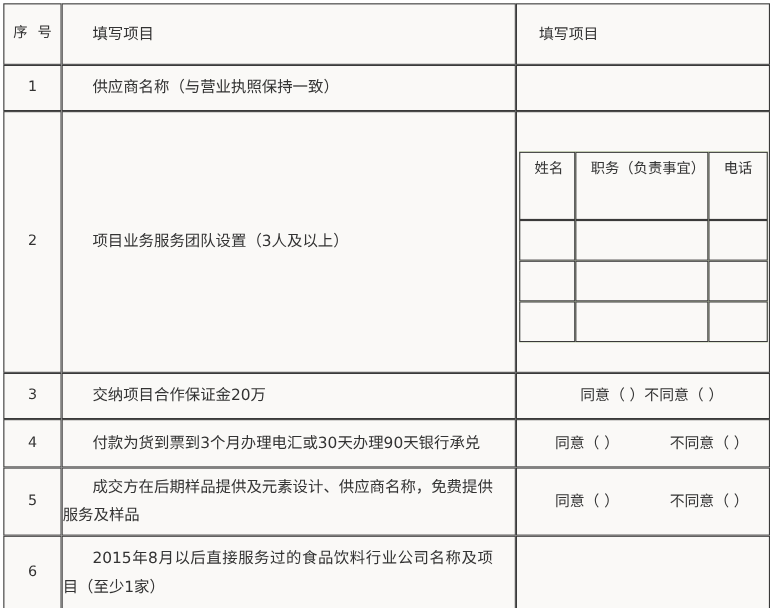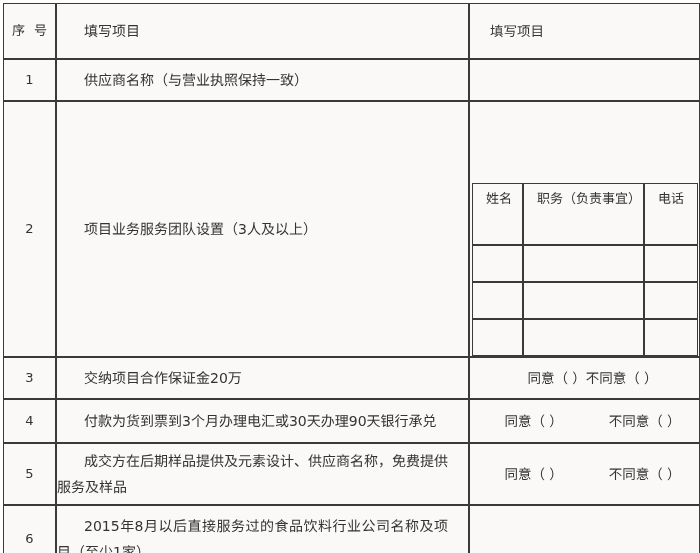--- a/index.html
+++ b/index.html
@@ -120,21 +120,20 @@
   .nested-wrap {
     padding: 36px 2px 0 2px;
     box-sizing: border-box;
   }
   table.team-table {
     width: 226px;
     border-collapse: separate;
     border-spacing: 0;
     table-layout: fixed;
     background: #84cc16;
-    margin-top: 45px;
   }
   table.team-table td {
     border: 1px solid #3a3a3a;
     background: #faf9f7;
     padding: 0;
     box-sizing: border-box;
     font-size: 13px;
     line-height: 25px;
     vertical-align: top;
   }

